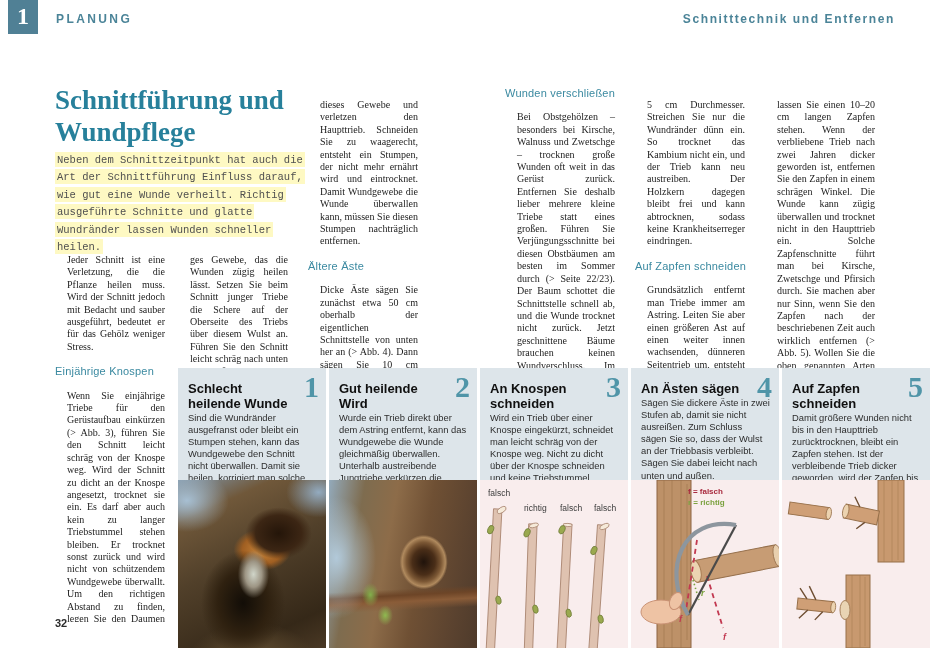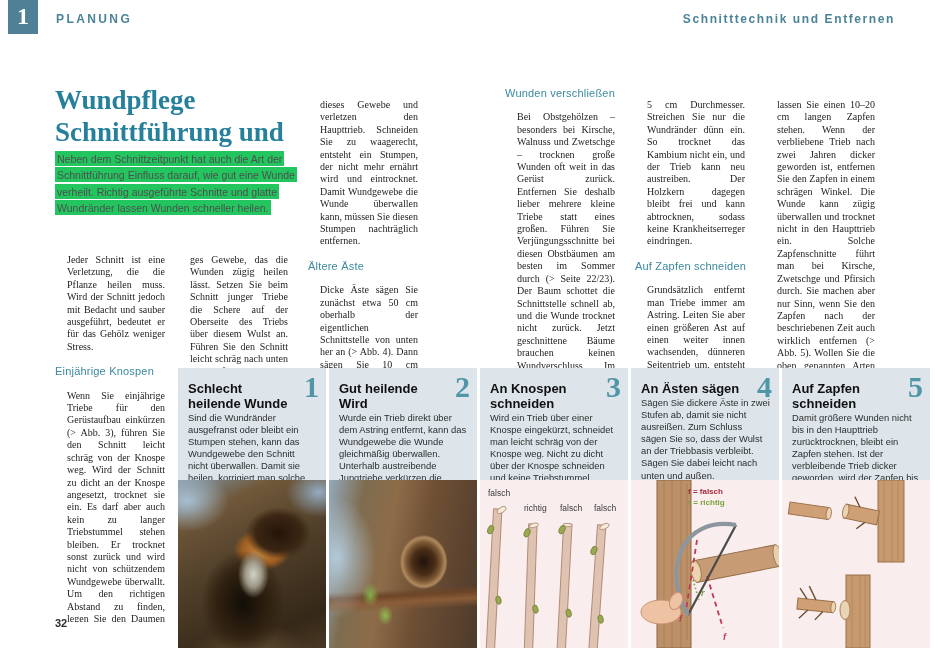--- a/index.html
+++ b/index.html
@@ -13,22 +13,22 @@
   .hdr-label{position:absolute;top:12px;font-family:"Liberation Sans",sans-serif;
              font-weight:bold;font-size:12px;letter-spacing:2.4px;color:#4b8498;}
   .hdr-left{left:56px;}
   .hdr-right{right:43px;letter-spacing:1.6px;}
 
   
   .title{position:absolute;left:55px;top:84px;width:280px;font-family:"Liberation Serif",serif;
          font-weight:bold;font-size:27px;line-height:32px;color:#27809b;}
   .intro{position:absolute;left:55px;top:150px;width:252px;font-family:"Liberation Sans",sans-serif;
          font-size:10.5px;line-height:16.5px;color:#4f4f4f;}
-  .intro span{background:#22c55e;padding:1.5px 2px;
-              -webkit-box-decoration-break:clone;box-decoration-break:clone;}
+  .intro span{background:#fef9c3;padding:1.5px 2px;
+              -webkit-box-decoration-break:clone;box-decoration-break:clone;font-family:Liberation Mono, monospace;}
 
   
   .col{position:absolute;width:122px;font-size:10px;line-height:12.4px;color:#1c1c1c;
        text-align:justify;overflow:hidden;hyphens:auto;}
   .col p{margin:12px;}
   .col .sub{margin:11px 0 3px;font-family:"Liberation Sans",sans-serif;font-weight:normal;
             font-size:11px;color:#3a89a0;letter-spacing:0.2px;text-align:left;}
   .col .sub.first{margin-top:0;}
   #col1{left:55px;top:242px;height:380px;}
   #col2{left:178px;top:242px;height:126px;}
@@ -83,22 +83,22 @@
 </head>
 <body>
 
 <div class="page">
 
   <div class="hdr-num">1</div>
   <div class="hdr-label hdr-left">PLANUNG</div>
   <div class="hdr-label hdr-right">Schnitttechnik und Entfernen</div>
 
   <div class="title">
+    <div>Schnittführung und</div>
     <div>Wundpflege</div>
-    <div>Schnittführung und</div>
   </div>
 
   <div class="intro">
     <span>Neben dem Schnittzeitpunkt hat auch die Art der Schnittführung Einfluss darauf, wie gut eine Wunde verheilt. Richtig ausgeführte Schnitte und glatte Wundränder lassen Wunden schneller heilen.</span>
   </div>
 
   <div class="col" id="col1">
     <p>Jeder Schnitt ist eine Verletzung, die die Pflanze heilen muss. Wird der Schnitt jedoch mit Bedacht und sauber ausgeführt, bedeutet er für das Gehölz weniger Stress.</p>
     <div class="sub">Einjährige Knospen</div>
     <p>Wenn Sie einjährige Triebe für den Gerüstaufbau einkürzen (&gt; Abb. 3), führen Sie den Schnitt leicht schräg von der Knospe weg. Wird der Schnitt zu dicht an der Knospe angesetzt, trocknet sie ein. Es darf aber auch kein zu langer Triebstummel stehen bleiben. Er trocknet sonst zurück und wird nicht von schützendem Wundgewebe überwallt. Um den richtigen Abstand zu finden, legen Sie den Daumen der freien Hand auf die Knospe und setzen die Schere direkt über dem Daumennagel an.</p>

